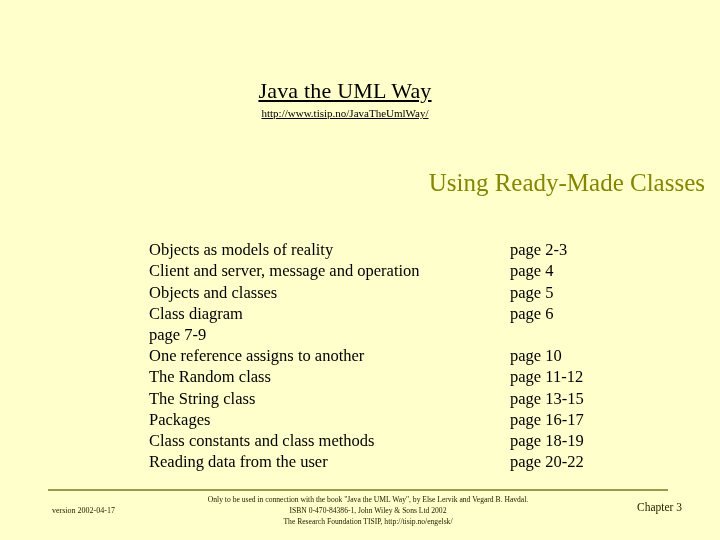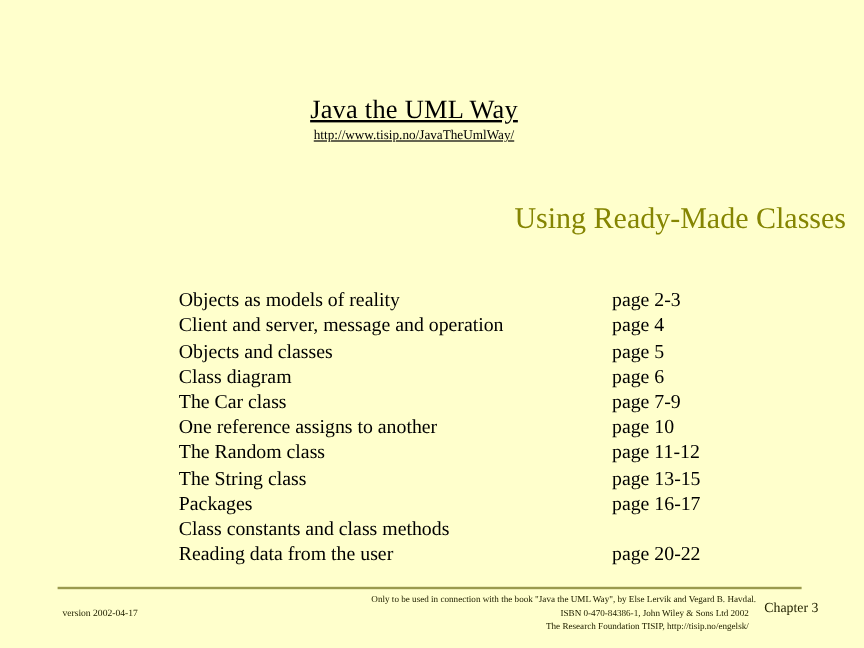--- a/index.html
+++ b/index.html
@@ -117,25 +117,24 @@
     font-size: 8px;
     line-height: 11px;
     color: #222200;
     white-space: nowrap;
   }
   .footer-center {
     position: absolute;
     left: 138px;
     top: 6px;
     width: 460px;
-    text-align: right;
+    text-align: center;
     font-size: 7.6px;
     line-height: 11px;
     color: #222200;
-    margin-left: 32px;
   }
   .footer-line-1 {
     white-space: nowrap;
   }
   .footer-line-2 {
     white-space: nowrap;
     display: flex;
     justify-content: space-between;
     margin-top: 0px;
     padding: 0 6px;
@@ -183,21 +182,20 @@
       <span class="row-topic">Objects and classes</span>
       <span class="row-page">page 5</span>
     </div>
 
     <div class="contents-row">
       <span class="row-topic">Class diagram</span>
       <span class="row-page">page 6</span>
     </div>
 
     <div class="contents-row">
-      <span class="row-topic">The Car class</span>
       <span class="row-page">page 7-9</span>
     </div>
 
     <div class="contents-row">
       <span class="row-topic">One reference assigns to another</span>
       <span class="row-page">page 10</span>
     </div>
 
     <div class="contents-row">
       <span class="row-topic">The Random class</span>
@@ -209,20 +207,21 @@
       <span class="row-page">page 13-15</span>
     </div>
 
     <div class="contents-row">
       <span class="row-topic">Packages</span>
       <span class="row-page">page 16-17</span>
     </div>
 
     <div class="contents-row">
       <span class="row-topic">Class constants and class methods</span>
+      <span class="row-page">page 18-19</span>
     </div>
 
     <div class="contents-row">
       <span class="row-topic">Reading data from the user</span>
       <span class="row-page">page 20-22</span>
     </div>
 
   </div>
 
   <hr class="divider">

